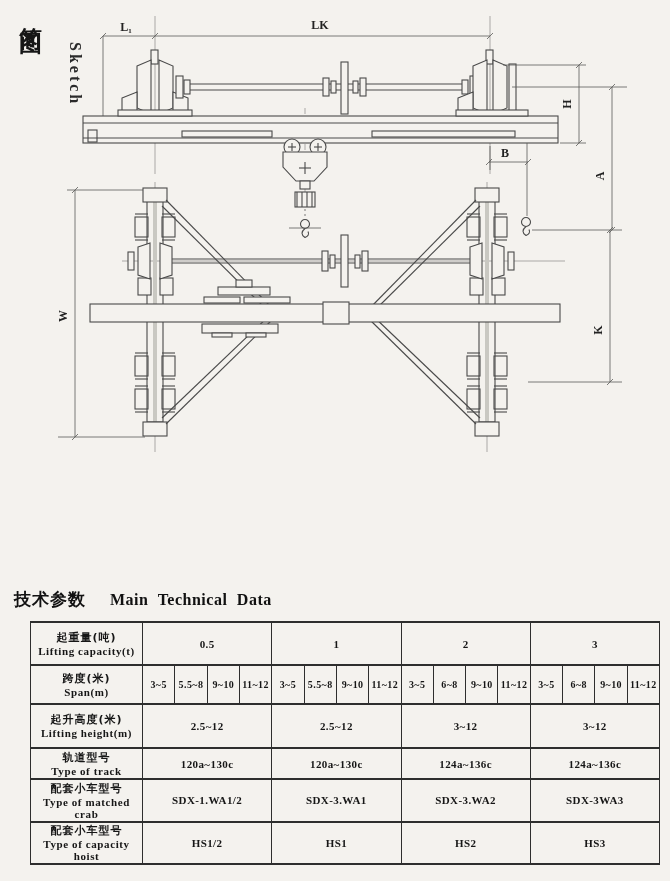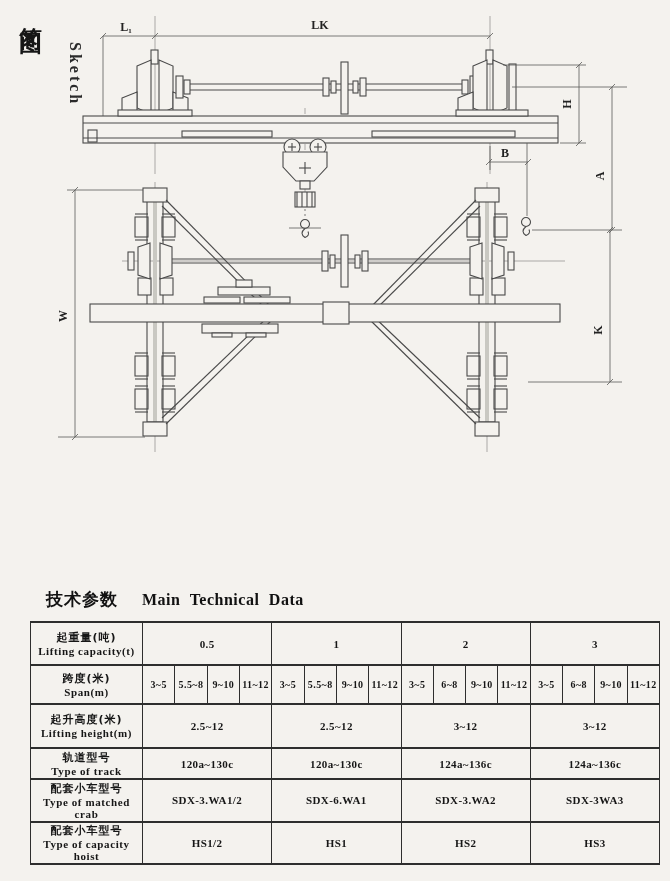--- a/index.html
+++ b/index.html
@@ -32,21 +32,21 @@
   .fw{stroke:#4a4a4a;stroke-width:1.1;fill:#f4f2ee;}
   .cl{stroke:#8a8a86;stroke-width:0.7;fill:none;}
   .dim{stroke:#5a5a58;stroke-width:0.8;fill:none;}
   .dimtxt{font-family:"Liberation Serif", serif;font-weight:700;font-size:12px;fill:#222;}
   .railfill{fill:#c9c8c2;stroke:none;}
   
   .section-title{
     position:absolute;left:14px;top:588px;
     font-size:17px;font-weight:700;color:#111;white-space:nowrap;
   }
-  .section-title .cn{font-family:"DejaVu Sans", sans-serif;letter-spacing:1px;margin-left:32px;}
+  .section-title .cn{font-family:"DejaVu Sans", sans-serif;letter-spacing:1px;}
   .section-title .en{font-family:"Liberation Serif", serif;font-size:16px;letter-spacing:.5px;word-spacing:5px;margin-left:24px;}
   table.tech{
     position:absolute;left:30px;top:621px;
     width:630px;height:244px;
     border-collapse:collapse;table-layout:fixed;
     font-weight:700;font-size:11px;color:#161616;
   }
   table.tech td{
     border-left:1px solid #2e2e2e;border-right:1px solid #2e2e2e;
     border-top:2px solid #2e2e2e;border-bottom:2px solid #2e2e2e;
@@ -340,22 +340,22 @@
       <td colspan="4">120a~130c</td>
       <td colspan="4">120a~130c</td>
       <td colspan="4">124a~136c</td>
       <td colspan="4">124a~136c</td>
     </tr>
     <tr style="height:28px">
       <td class="lbl">
         <div class="zh">配套小车型号</div>
         <div class="en">Type of matched crab</div>
       </td>
-      <td colspan="4">SDX-3.WA1/2</td>
-      <td colspan="4">SDX-6.WA1</td>
+      <td colspan="4">SDX-1.WA1/2</td>
+      <td colspan="4">SDX-3.WA1</td>
       <td colspan="4">SDX-3.WA2</td>
       <td colspan="4">SDX-3WA3</td>
     </tr>
     <tr style="height:37px">
       <td class="lbl">
         <div class="zh">配套小车型号</div>
         <div class="en">Type of capacity hoist</div>
       </td>
       <td colspan="4">HS1/2</td>
       <td colspan="4">HS1</td>

